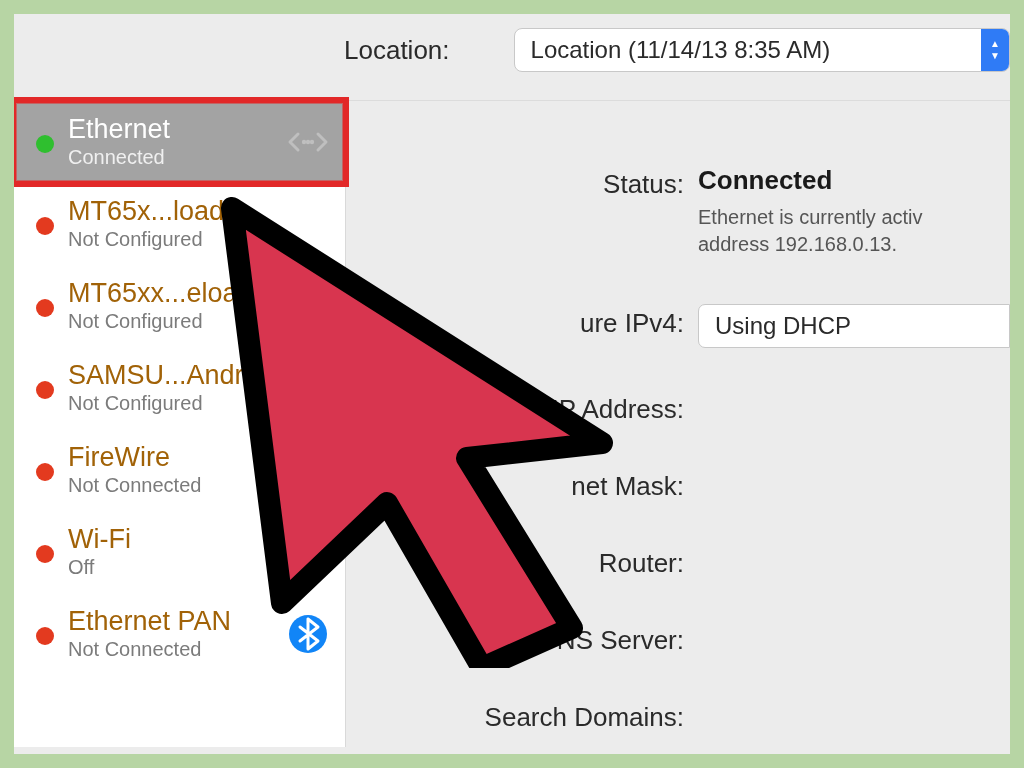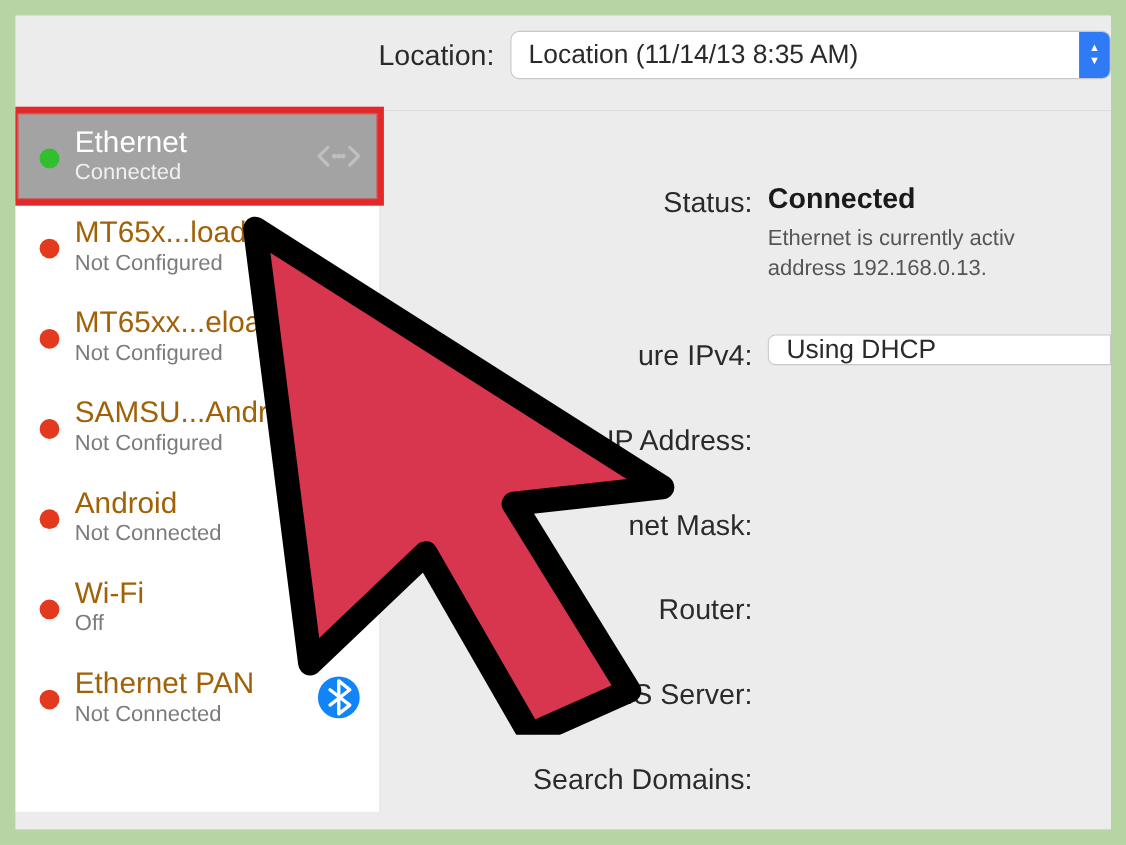--- a/index.html
+++ b/index.html
@@ -25,35 +25,36 @@
   .location-row {
     display: flex;
     align-items: center;
     width: 100%;
     margin-bottom: 28px;
     padding-left: 330px;
   }
   .location-label {
     font-size: 26px;
     color: #2a2a2a;
-    margin-right: 14px;
+    margin-right: 30px;
   }
   .location-select {
     flex: 1;
     height: 44px;
     background: #ffffff;
     border: 1px solid #c8c8c8;
     border-radius: 8px;
     display: flex;
     align-items: center;
     justify-content: space-between;
     padding-left: 16px;
     font-size: 24px;
     color: #2a2a2a;
     overflow: hidden;
+    margin-left: 34px;
   }
   .location-arrows {
     width: 28px; height: 44px;
     background: #2f7bf6;
     display: flex;
     flex-direction: column;
     align-items: center;
     justify-content: center;
     gap: 2px;
   }
@@ -158,21 +159,21 @@
     color: #1a1a1a;
   }
   .d-status-sub {
     font-size: 20px;
     color: #555;
     margin-top: 8px;
     line-height: 1.35;
   }
   .d-row.gap-top { margin-top: 46px; }
   .d-select {
-    height: 28px;
+    height: 44px;
     width: 100%;
     background: #ffffff;
     border: 1px solid #c8c8c8;
     border-radius: 7px 0 0 7px;
     display: flex;
     align-items: center;
     padding-left: 16px;
     font-size: 24px;
     color: #2a2a2a;
   }
@@ -250,21 +251,21 @@
           <div class="sb-text">
             <div class="sb-name">SAMSU...Android</div>
             <div class="sb-status">Not Configured</div>
           </div>
           <div class="sb-icon"></div>
         </div>
 
         <div class="sb-item">
           <div class="dot red"></div>
           <div class="sb-text">
-            <div class="sb-name">Android</div>
+            <div class="sb-name">FireWire</div>
             <div class="sb-status">Not Connected</div>
           </div>
           <div class="sb-icon">
             <svg viewBox="0 0 40 40" width="40" height="40">
               <circle cx="20" cy="22" r="6" fill="#f7b400"></circle>
               <rect x="4" y="11" width="10" height="3" rx="1.5" fill="#f7b400" transform="rotate(-30 9 12.5)"></rect>
               <rect x="26" y="11" width="10" height="3" rx="1.5" fill="#f7b400" transform="rotate(30 31 12.5)"></rect>
               <rect x="18.5" y="2" width="3" height="10" rx="1.5" fill="#f7b400"></rect>
               <rect x="12" y="32" width="16" height="3" rx="1.5" fill="#f7b400"></rect>
             </svg>

